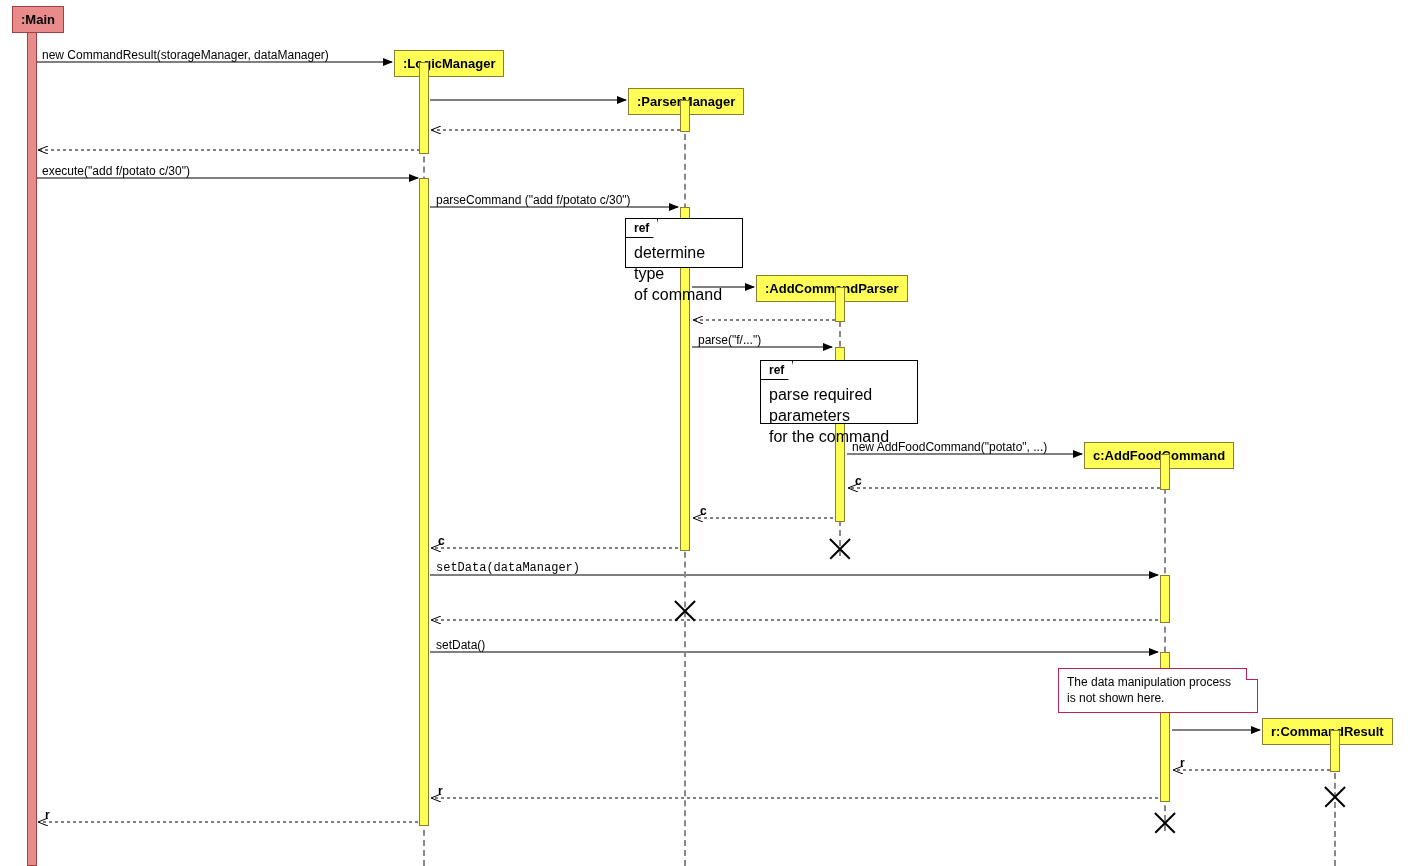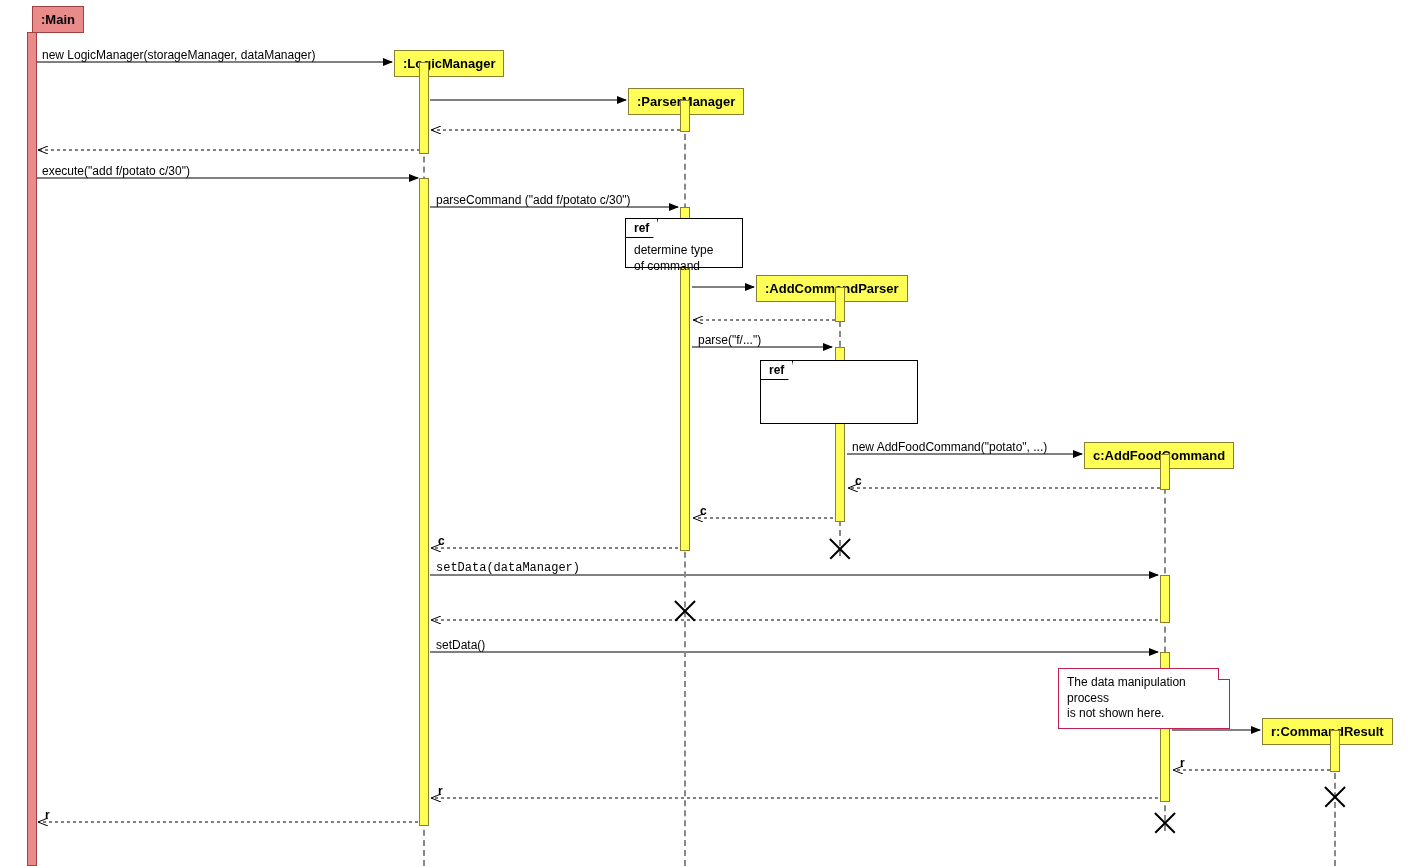--- a/index.html
+++ b/index.html
@@ -7,21 +7,21 @@
 svg { position: absolute; top: 0; left: 0; }
 .participant-box { position: absolute; border: 1.5px solid #888030; padding: 5px 8px; font-weight: bold; font-size: 13px; }
 .participant-main { background: #e98b8b; border-color: #a04040; }
 .participant-yellow { background: #fefe56; }
 .activation { position: absolute; background: #fefe56; border: 1px solid #888030; width: 10px; }
 .activation-main { background: #e98b8b; border-color: #a04040; }
 .lifeline { position: absolute; border-left: 2px dashed #888; width: 0; }
 .message-text { position: absolute; font-size: 12px; white-space: nowrap; }
 .ref-box { position: absolute; background: #fff; border: 1.5px solid #000; padding: 6px 8px 0 8px; }
 .ref-label { position: absolute; top: -1px; left: -1px; background: #fff; border: 1.5px solid #000; padding: 2px 8px; font-weight: bold; font-size: 12px; clip-path: polygon(0 0, 100% 0, 85% 100%, 0 100%); }
-.ref-content { margin-top: 18px; font-size: 12px; line-height: 1.3; }
+.ref-content { margin-top: 18px; font-size: 16px; line-height: 1.3; }
 .note-box { position: absolute; background: #fff; border: 1.5px solid #c02050; padding: 6px 8px; font-size: 12px; line-height: 1.3; }
 .note-corner { position: absolute; top: -1px; right: -1px; width: 12px; height: 12px; background: #fff; border-left: 1.5px solid #c02050; border-bottom: 1.5px solid #c02050; }
 .destroy { position: absolute; width: 20px; height: 20px; }
 .destroy::before, .destroy::after { content: ''; position: absolute; width: 28px; height: 1.5px; background: #000; top: 50%; left: -4px; }
 .destroy::before { transform: rotate(45deg); }
 .destroy::after { transform: rotate(-45deg); }
 </style>
 </head>
 <body>
 
@@ -69,21 +69,21 @@
 
 <line x1="1172" y1="730" x2="1260" y2="730" stroke="#000" stroke-width="1" marker-end="url(#arrow)"></line>
 
 <line x1="1330" y1="770" x2="1174" y2="770" stroke="#000" stroke-width="1" stroke-dasharray="3,3" marker-end="url(#arrowopen)"></line>
 
 <line x1="1158" y1="798" x2="432" y2="798" stroke="#000" stroke-width="1" stroke-dasharray="3,3" marker-end="url(#arrowopen)"></line>
 
 <line x1="418" y1="822" x2="39" y2="822" stroke="#000" stroke-width="1" stroke-dasharray="3,3" marker-end="url(#arrowopen)"></line>
 </svg>
 
-<div class="participant-box participant-main" style="left:12px; top:6px;margin-left:20px;">:Main</div>
+<div class="participant-box participant-main" style="left:12px; top:6px;">:Main</div>
 <div class="participant-box participant-yellow" style="left:394px; top:50px;">:LogicManager</div>
 <div class="participant-box participant-yellow" style="left:628px; top:88px;">:ParserManager</div>
 <div class="participant-box participant-yellow" style="left:756px; top:275px;">:AddCommandParser</div>
 <div class="participant-box participant-yellow" style="left:1084px; top:442px;">c:AddFoodCommand</div>
 <div class="participant-box participant-yellow" style="left:1262px; top:718px;">r:CommandResult</div>
 
 <div class="lifeline" style="left:31px; top:32px; height:834px;"></div>
 <div class="lifeline" style="left:423px; top:76px; height:790px;"></div>
 <div class="lifeline" style="left:684px; top:114px; height:752px;"></div>
 <div class="lifeline" style="left:839px; top:301px; height:255px;"></div>
@@ -95,43 +95,44 @@
 <div class="activation" style="left:680px; top:100px; height:32px;"></div>
 <div class="activation" style="left:419px; top:178px; height:648px;"></div>
 <div class="activation" style="left:680px; top:207px; height:344px;"></div>
 <div class="activation" style="left:835px; top:287px; height:35px;"></div>
 <div class="activation" style="left:835px; top:347px; height:175px;"></div>
 <div class="activation" style="left:1160px; top:454px; height:36px;"></div>
 <div class="activation" style="left:1160px; top:575px; height:48px;"></div>
 <div class="activation" style="left:1160px; top:652px; height:150px;"></div>
 <div class="activation" style="left:1330px; top:730px; height:42px;"></div>
 
-<div class="message-text" style="left:42px; top:48px;">new LogicManager(storageManager, dataManager)</div>
+<div class="message-text" style="left:42px; top:48px;">new CommandResult(storageManager, dataManager)</div>
 <div class="message-text" style="left:42px; top:164px;">execute("add f/potato c/30")</div>
 <div class="message-text" style="left:436px; top:193px;">parseCommand ("add f/potato c/30")</div>
 <div class="message-text" style="left:698px; top:333px;">parse("f/...")</div>
 <div class="message-text" style="left:852px; top:440px;">new AddFoodCommand("potato", ...)</div>
 <div class="message-text" style="left:855px; top:474px; font-weight:bold;">c</div>
 <div class="message-text" style="left:700px; top:504px; font-weight:bold;">c</div>
 <div class="message-text" style="left:438px; top:534px; font-weight:bold;">c</div>
 <div class="message-text" style="left:436px; top:561px;font-family:Liberation Mono, monospace;">setData(dataManager)</div>
 <div class="message-text" style="left:436px; top:638px;">setData()</div>
 <div class="message-text" style="left:1180px; top:756px; font-weight:bold;">r</div>
 <div class="message-text" style="left:438px; top:784px; font-weight:bold;">r</div>
 <div class="message-text" style="left:45px; top:808px; font-weight:bold;">r</div>
 
 <div class="ref-box" style="left:625px; top:218px; width:118px; height:50px;">
   <div class="ref-label">ref</div>
   <div class="ref-content">determine type<br>of command</div>
 </div>
 <div class="ref-box" style="left:760px; top:360px; width:158px; height:64px;">
   <div class="ref-label">ref</div>
+  <div class="ref-content">parse required<br>parameters<br>for the command</div>
 </div>
 
-<div class="note-box" style="left:1058px; top:668px; width:172px;">
+<div class="note-box" style="left:1058px; top:668px; width:200px;">
   <div class="note-corner"></div>
   <span>The data manipulation process<br>is not shown here.</span>
 </div>
 
 <div class="destroy" style="left:830px; top:538px;"></div>
 <div class="destroy" style="left:675px; top:600px;"></div>
 <div class="destroy" style="left:1325px; top:786px;"></div>
 <div class="destroy" style="left:1155px; top:812px;"></div>
 
 </body></html>

